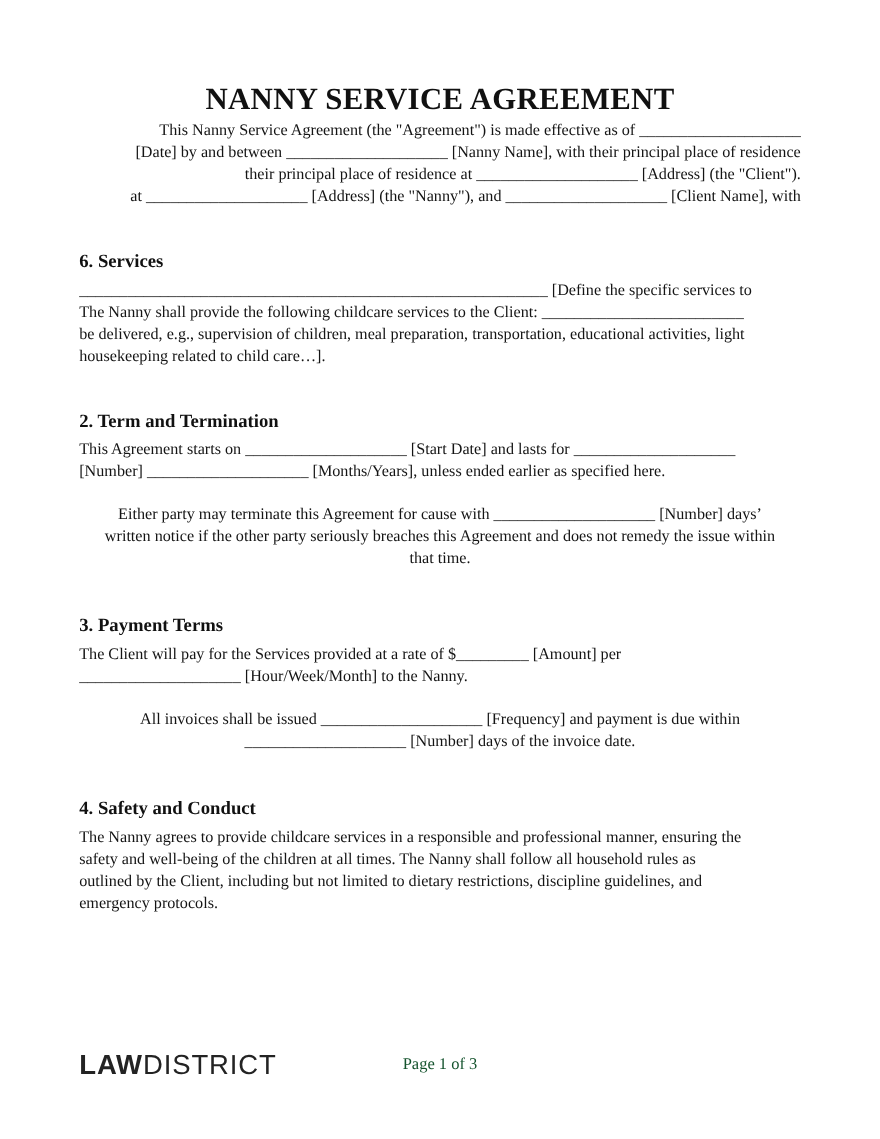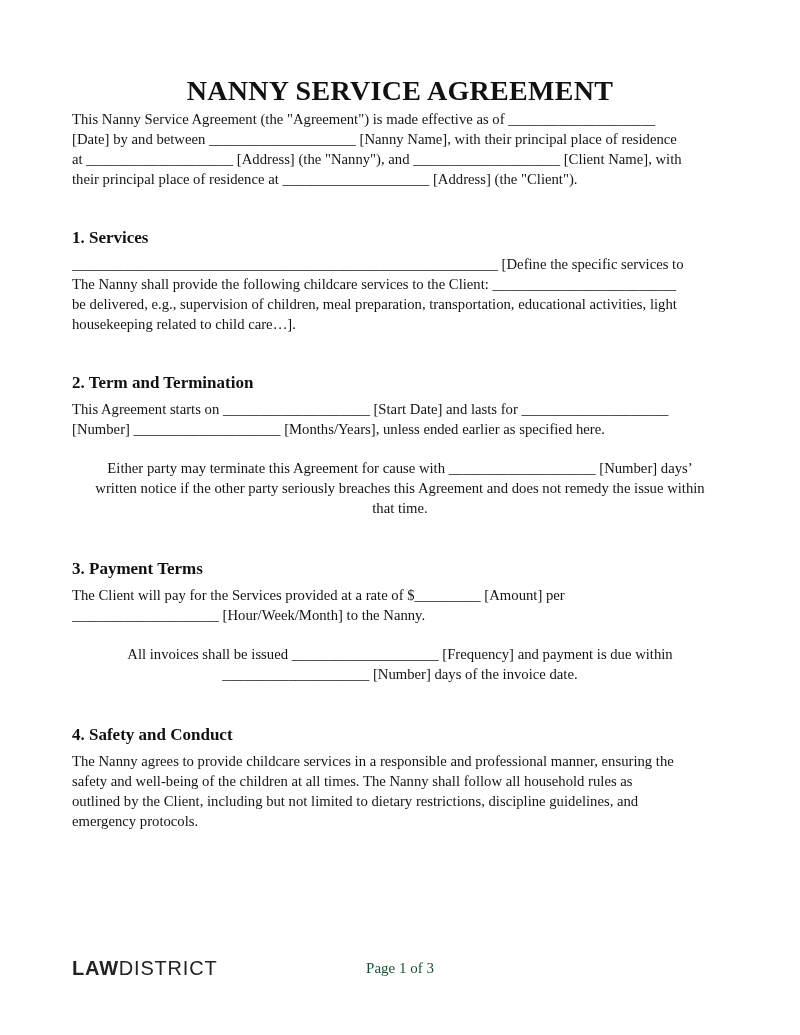--- a/index.html
+++ b/index.html
@@ -18,21 +18,21 @@
   }
   .title {
     margin: 0;
     font-size: 28px;
     line-height: 36px;
     font-weight: bold;
     text-align: center;
     letter-spacing: 0.3px;
     color: #111111;
   }
-  .intro { margin: 59px 0 0 0; }
+  .intro { margin: 59px 0 0 0; text-align: right; }
   p.body-para { margin: 0; }
   p.para-gap { margin-top: 19px; text-align: center; }
   h2.section-heading {
     font-size: 17px;
     line-height: 24px;
     font-weight: bold;
     margin: 37px 0 4px 0;
     color: #111111;
   }
   h2.mt-39 { margin-top: 39px; }
@@ -50,43 +50,43 @@
     line-height: 36px;
     color: #14532d;
   }
   .logo {
     position: absolute;
     left: 72px;
     top: 0;
     height: 36px;
     line-height: 36px;
     font-family: "Liberation Sans", "DejaVu Sans", sans-serif;
-    font-size: 20px;
+    font-size: 25px;
     color: #232323;
     letter-spacing: 0.8px;
     white-space: nowrap;
   }
   .logo-bold { font-weight: bold; }
   .logo-light { font-weight: normal; }
 </style>
 </head>
 <body>
 
 <div class="page">
 
   <h1 class="title">NANNY SERVICE AGREEMENT</h1>
 
   <p class="body-para intro">
     <span class="ln">This Nanny Service Agreement (the "Agreement") is made effective as of ____________________</span>
     <span class="ln">[Date] by and between ____________________ [Nanny Name], with their principal place of residence</span>
+    <span class="ln">their principal place of residence at ____________________ [Address] (the "Client").</span>
     <span class="ln">at ____________________ [Address] (the "Nanny"), and ____________________ [Client Name], with</span>
-    <span class="ln">their principal place of residence at ____________________ [Address] (the "Client").</span>
   </p>
 
-  <h2 class="section-heading">1. Services</h2>
+  <h2 class="section-heading">6. Services</h2>
   <p class="body-para">
     <span class="ln">__________________________________________________________ [Define the specific services to</span>
     <span class="ln">The Nanny shall provide the following childcare services to the Client: _________________________</span>
     <span class="ln">be delivered, e.g., supervision of children, meal preparation, transportation, educational activities, light</span>
     <span class="ln">housekeeping related to child care…].</span>
   </p>
 
   <h2 class="section-heading">2. Term and Termination</h2>
   <p class="body-para">
     <span class="ln">This Agreement starts on ____________________ [Start Date] and lasts for ____________________</span>

